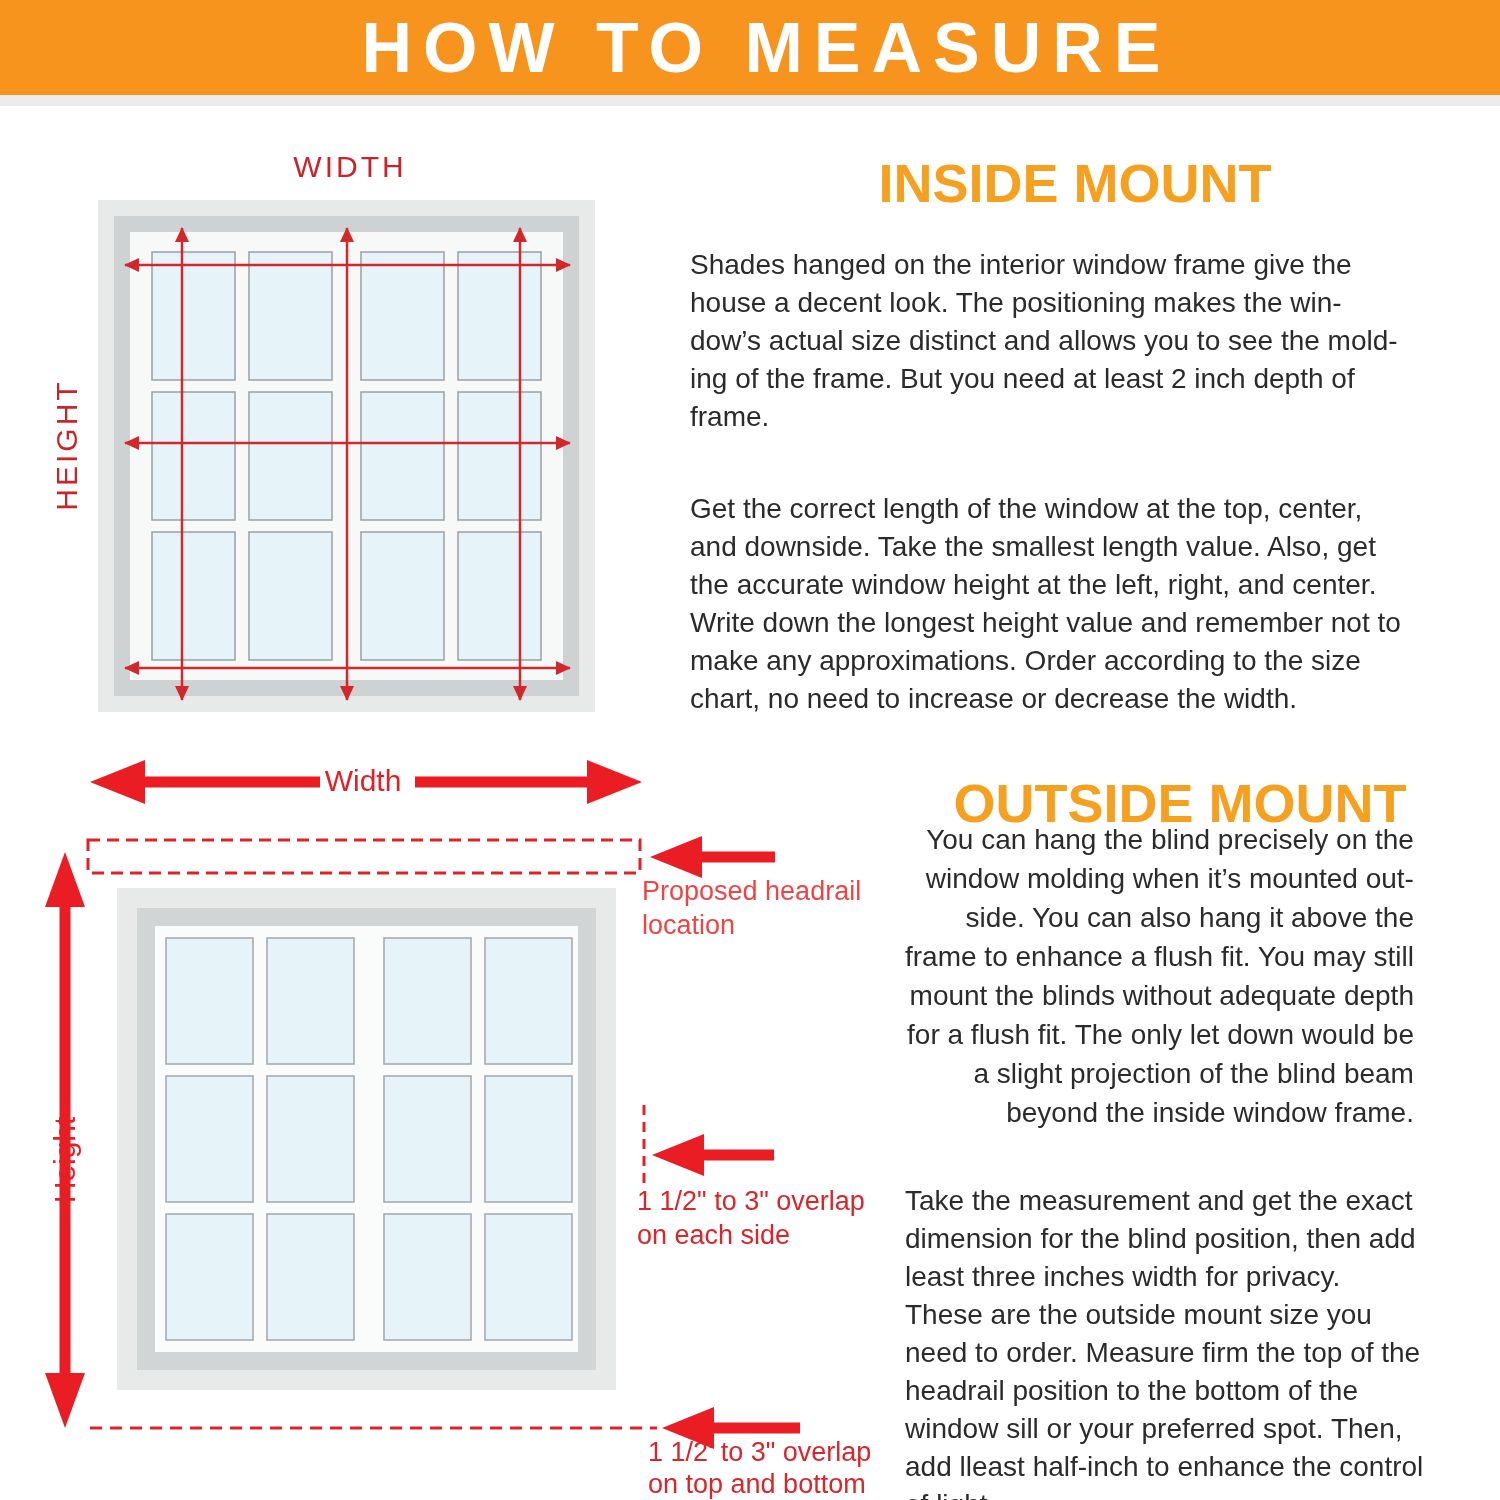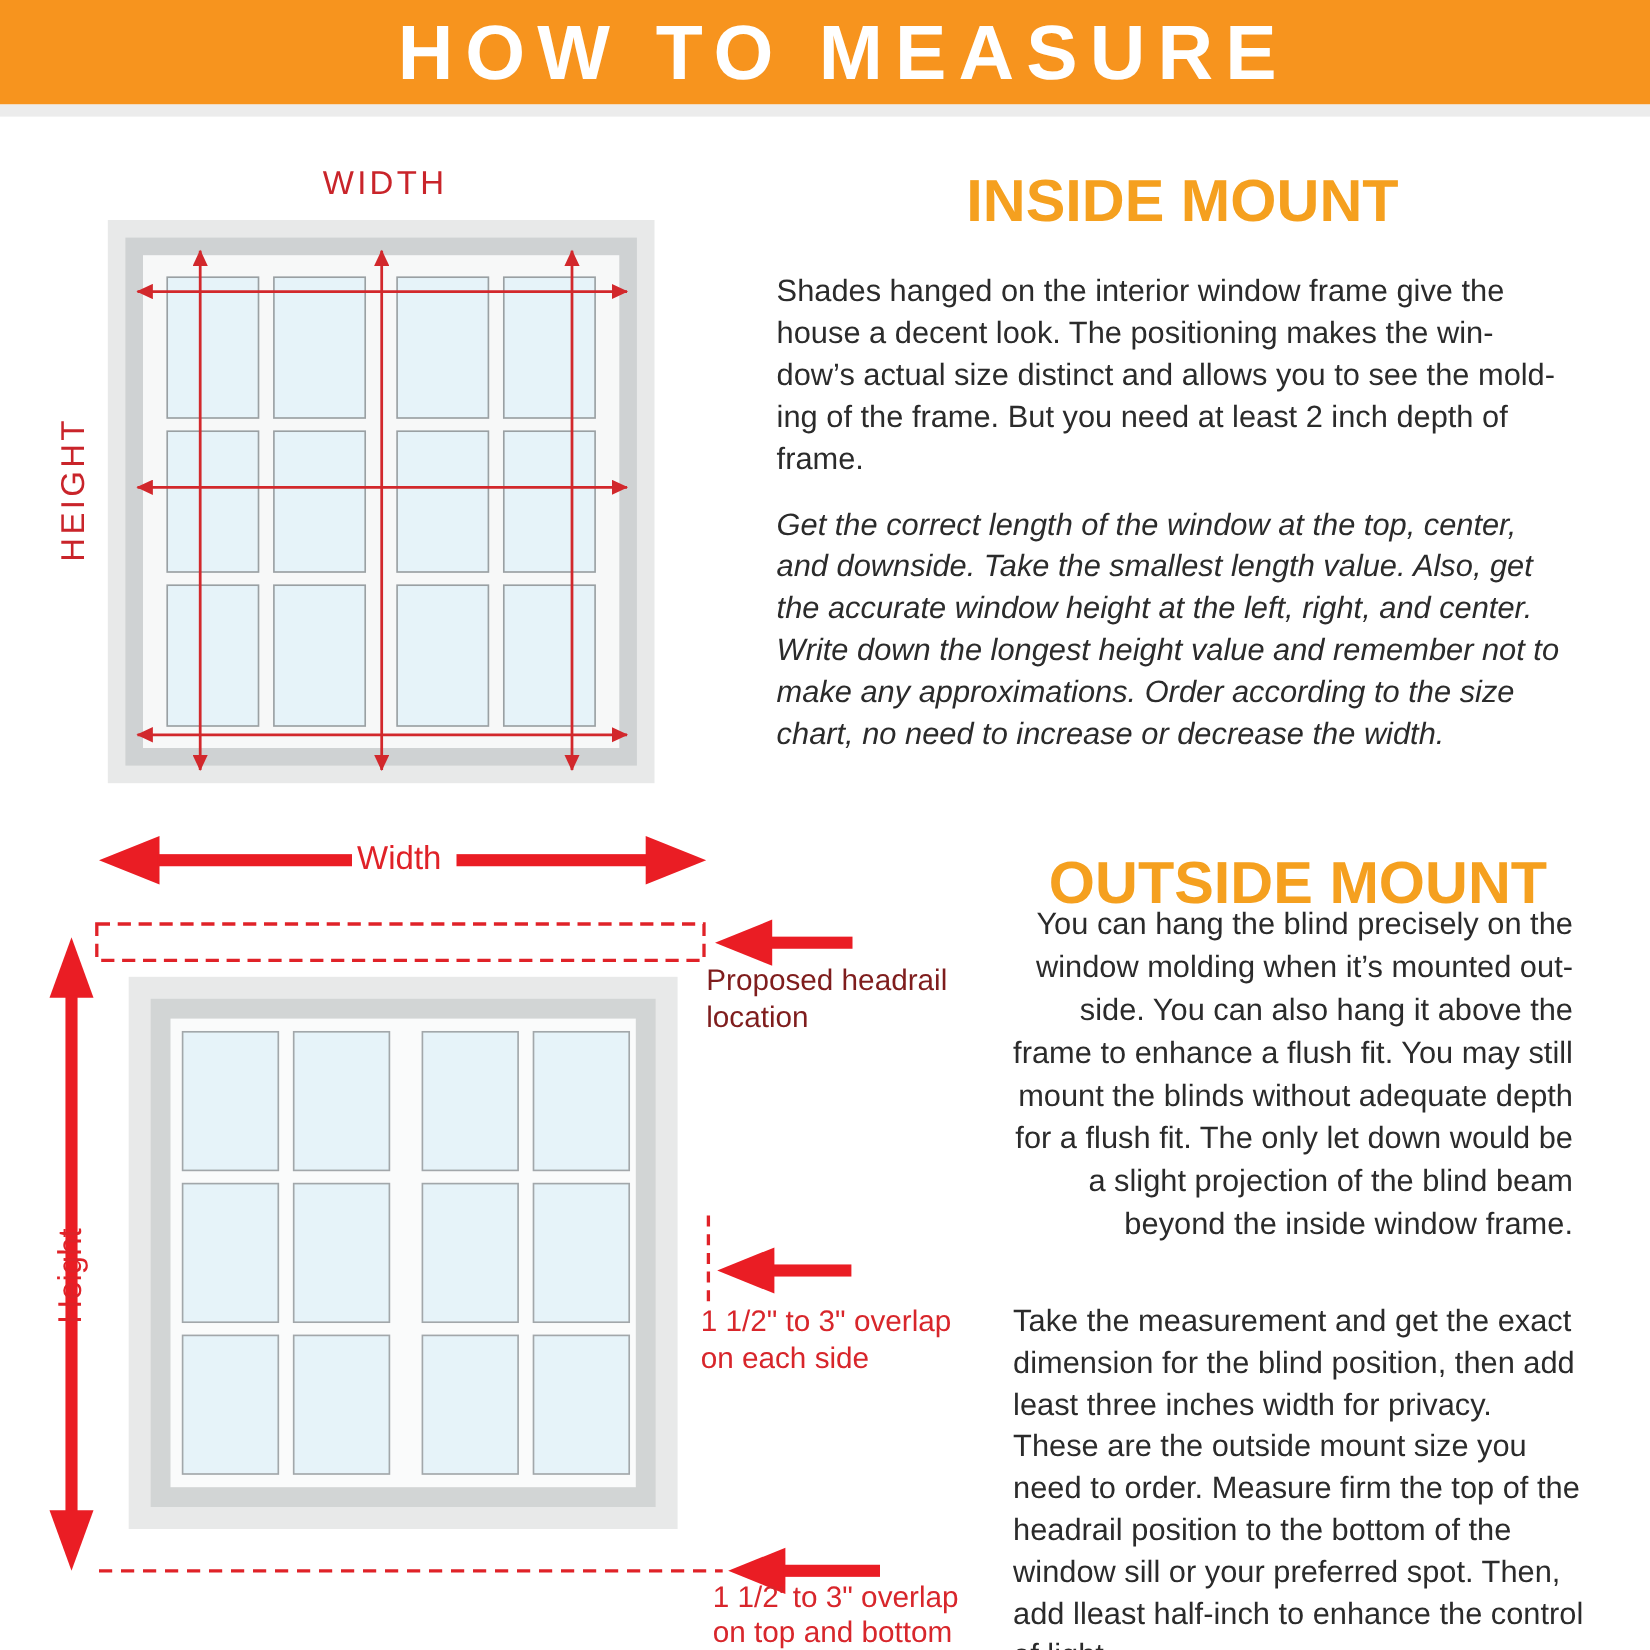--- a/index.html
+++ b/index.html
@@ -45,42 +45,42 @@
     left: 293px; top: 764px; width: 140px; text-align: center;
     color: #E02228; font-size: 30px;
   }
   .lbl-height-bottom {
     left: -7px; top: 1143px; width: 144px; height: 34px; text-align: center;
     color: #E02228; font-size: 30px;
     transform: rotate(-90deg);
   }
   .lbl-headrail {
     left: 642px; top: 874px;
-    color: #7f1d1d; font-size: 27px; line-height: 34px; white-space: pre-line;
+    color: #ef4444; font-size: 27px; line-height: 34px; white-space: pre-line;
   }
   .lbl-side-overlap {
     left: 637px; top: 1184px;
     color: #D8262B; font-size: 27px; line-height: 34px; white-space: pre-line;
   }
   .lbl-bottom-overlap {
     left: 648px; top: 1436px;
     color: #D8262B; font-size: 27px; line-height: 32px; white-space: pre-line;
   }
   
   .heading {
     position: absolute; color: #F5A01F; font-size: 54px; font-weight: bold;
     text-align: center; white-space: nowrap;
   }
   .heading-inside  { left: 690px; top: 152px; width: 770px; }
   .heading-outside { left: 900px; top: 740px; width: 560px; margin-top: 32px; }
   .para {
-    position: absolute; color: #2B2B2B; font-size: 28px; white-space: pre; margin-left: 16px;
+    position: absolute; color: #2B2B2B; font-size: 28px; white-space: pre;
   }
   .para-inside-1  { left: 690px; top: 246px; line-height: 38px; }
-  .para-inside-2  { left: 690px; top: 458px; line-height: 38px; font-style: italic; }
+  .para-inside-2  { left: 690px; top: 490px; line-height: 38px; }
   .para-outside-1 { left: 905px; top: 820px; line-height: 39px; text-align: right; }
   .para-outside-2 { left: 905px; top: 1182px; line-height: 38px; }
 </style>
 </head>
 <body>
 
 <div class="page">
 
   <div class="banner">
     <h1>HOW TO MEASURE</h1>

